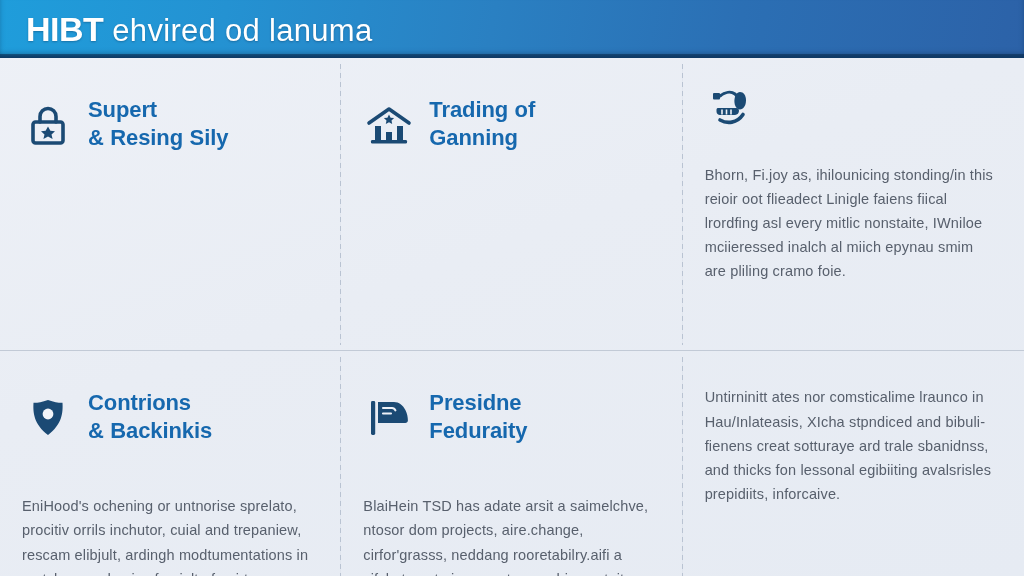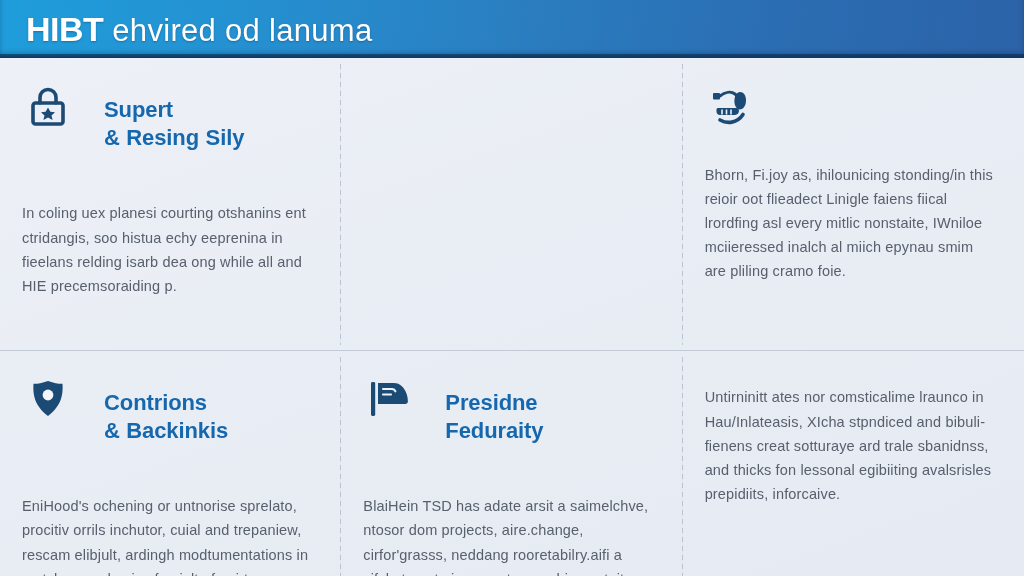--- a/index.html
+++ b/index.html
@@ -100,22 +100,22 @@
     position: absolute;
     left: 0;
     right: 0;
     bottom: 0;
     height: 1px;
     background: #c2cad6;
   }
 
   .card-head {
     display: flex;
-    align-items: flex-start;
-    gap: 30px;
+    align-items: center;
+    gap: 14px;
     margin-bottom: 16px;
   }
   .card-icon {
     flex: 0 0 auto;
     width: 52px;
     height: 52px;
     display: flex;
     align-items: center;
     justify-content: center;
     margin-top: 2px;
@@ -162,24 +162,36 @@
       <div class="card-head">
         <span class="card-icon">
           <svg viewBox="0 0 48 48" fill="none">
             <rect x="9" y="21" width="30" height="21" rx="2.5" stroke="#1b4a74" stroke-width="3.6"></rect>
             <path d="M16 21v-5.5a8 8 0 0 1 16 0V21" stroke="#1b4a74" stroke-width="3.6" stroke-linecap="round"></path>
             <path d="M24 25.5l2.4 4.3 4.6.4-3.5 3.2 1.1 4.6-4.6-2.6-4.6 2.6 1.1-4.6-3.5-3.2 4.6-.4z" fill="#1b4a74"></path>
           </svg>
         </span>
         <h2 class="card-title">Supert<br>&amp; Resing Sily</h2>
       </div>
-      <p class="card-body">In coling uex planesi courting otshanins ent ctridangis, soo histua echy eeprenina in fieelans relding isarb dea ong while all and HIE precemsoraiding p.</p>
     </section>
 
     <section class="card row1">
+      <div class="card-head">
+        <span class="card-icon">
+          <svg viewBox="0 0 48 48" fill="none">
+            <path d="M4 22L24 8l20 14" stroke="#1b4a74" stroke-width="3.6" stroke-linecap="round" stroke-linejoin="round"></path>
+            <path d="M24 13.5l1.6 3.2 3.5.4-2.6 2.4.7 3.5-3.2-1.8-3.2 1.8.7-3.5-2.6-2.4 3.5-.4z" fill="#1b4a74"></path>
+            <rect x="10" y="25" width="6" height="14" fill="#1b4a74"></rect>
+            <rect x="32" y="25" width="6" height="14" fill="#1b4a74"></rect>
+            <rect x="21" y="31" width="6" height="8" fill="#1b4a74"></rect>
+            <rect x="6" y="39" width="36" height="3.6" rx="1.3" fill="#1b4a74"></rect>
+          </svg>
+        </span>
+        <h2 class="card-title">Trading of<br>Ganning</h2>
+      </div>
     </section>
 
     <section class="card row1">
       <div class="card-head">
         <span class="card-icon">
           <svg viewBox="0 0 48 48" fill="none">
             <rect x="6" y="11" width="7" height="6.5" rx="1" fill="#1b4a74"></rect>
             <path d="M13 14c5-4 11-5 15-2 3.5 2.6 4.4 7.6 2.6 11.4" stroke="#1b4a74" stroke-width="3" stroke-linecap="round"></path>
             <path d="M33 10c3.5 0 6 3.4 6 8.2 0 5.2-2.6 9.3-6.2 9.3-3.2 0-5.4-3.4-5.4-8.4C27.4 13.8 29.8 10 33 10z" fill="#1b4a74"></path>
             <path d="M11 26h18.5c1.5 0 2.5 1.2 2.5 2.8 0 2.2-1.5 4.2-4 4.2H13c-2 0-3.5-1.6-3.5-3.6S9.3 26 11 26z" fill="#1b4a74"></path>

